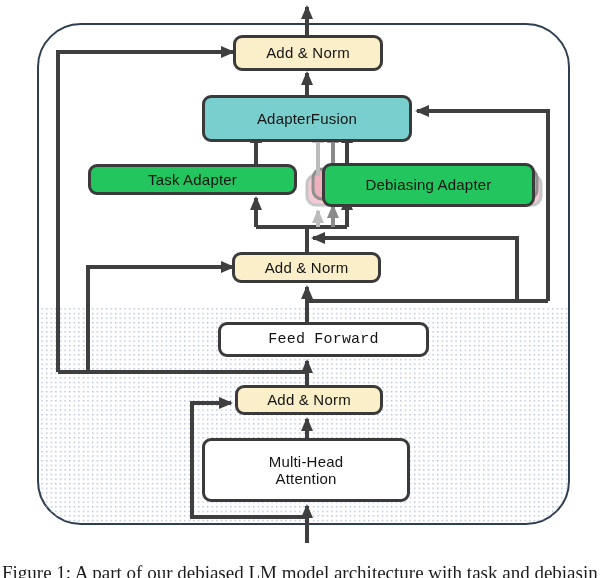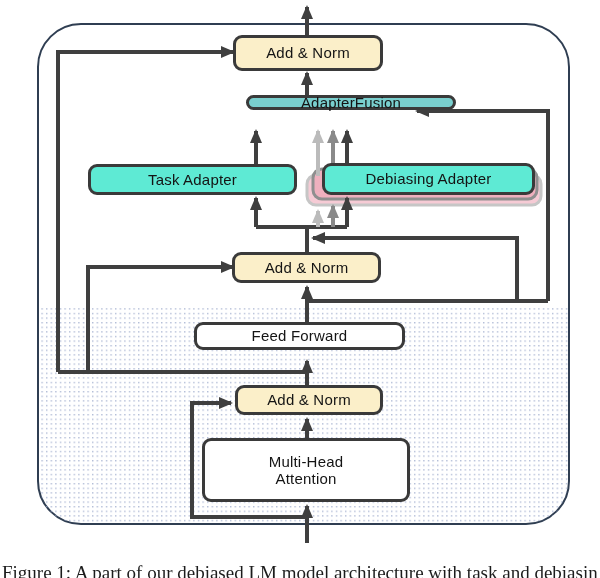--- a/index.html
+++ b/index.html
@@ -14,21 +14,21 @@
   }
   svg.diagram{position:absolute;left:0;top:0;width:600px;height:578px;}
   .dbox{
     position:absolute;box-sizing:border-box;border:3px solid #3A3A3A;
     border-radius:9px;display:flex;align-items:center;justify-content:center;
     font-size:15px;color:#141414;text-align:center;line-height:1.15;
     letter-spacing:0.2px;
   }
   .cream{background:#FBEFC9;}
   .teal{background:#79CFCE;}
-  .pink{background:#5eead4;}
+  .pink{background:#22c55e;}
   .white{background:#FFFFFF;}
   .caption{
     position:absolute;left:2px;right:2px;top:562px;height:16px;
     font-family:"Liberation Serif",serif;font-size:19px;color:#1c1c1c;
     white-space:nowrap;overflow:hidden;
   }
 </style>
 </head>
 <body>
 
@@ -98,28 +98,28 @@
     <g fill="none">
       <path d="M318,176 L318,131" stroke="#BBBBBB" stroke-width="4" marker-end="url(#arrowL)"></path>
       <path d="M333,170 L333,131" stroke="#8A8A8A" stroke-width="4" marker-end="url(#arrowM)"></path>
       <path d="M318,227 L318,211" stroke="#BBBBBB" stroke-width="4" marker-end="url(#arrowL)"></path>
       <path d="M333,227 L333,206" stroke="#8A8A8A" stroke-width="4" marker-end="url(#arrowM)"></path>
     </g>
   </svg>
 
   <div class="dbox cream" style="left:233px;top:35px;width:150px;height:36px;">Add &amp; Norm</div>
 
-  <div class="dbox teal" style="left:202px;top:95px;width:210px;height:15px;margin-left:44px;">AdapterFusion</div>
+  <div class="dbox teal" style="left:202px;top:95px;width:210px;height:47px;">AdapterFusion</div>
 
   <div class="dbox pink" style="left:88px;top:164px;width:209px;height:31px;">Task Adapter</div>
 
-  <div class="dbox pink" style="left:322px;top:163px;width:213px;height:32px;">Debiasing Adapter</div>
+  <div class="dbox pink" style="left:322px;top:163px;width:213px;height:44px;">Debiasing Adapter</div>
 
   <div class="dbox cream" style="left:232px;top:252px;width:149px;height:31px;">Add &amp; Norm</div>
 
-  <div class="dbox white" style="left:194px;top:322px;width:211px;height:28px;">Feed Forward</div>
+  <div class="dbox white" style="left:218px;top:322px;width:211px;height:35px;font-family:Liberation Mono, monospace;">Feed Forward</div>
 
   <div class="dbox cream" style="left:235px;top:385px;width:148px;height:30px;">Add &amp; Norm</div>
 
   <div class="dbox white" style="left:202px;top:438px;width:208px;height:64px;padding:0 38px;">Multi-Head Attention</div>
 
   <div class="caption">Figure 1: A part of our debiased LM model architecture with task and debiasing adapters.</div>
 </div>
 
 </body></html>

